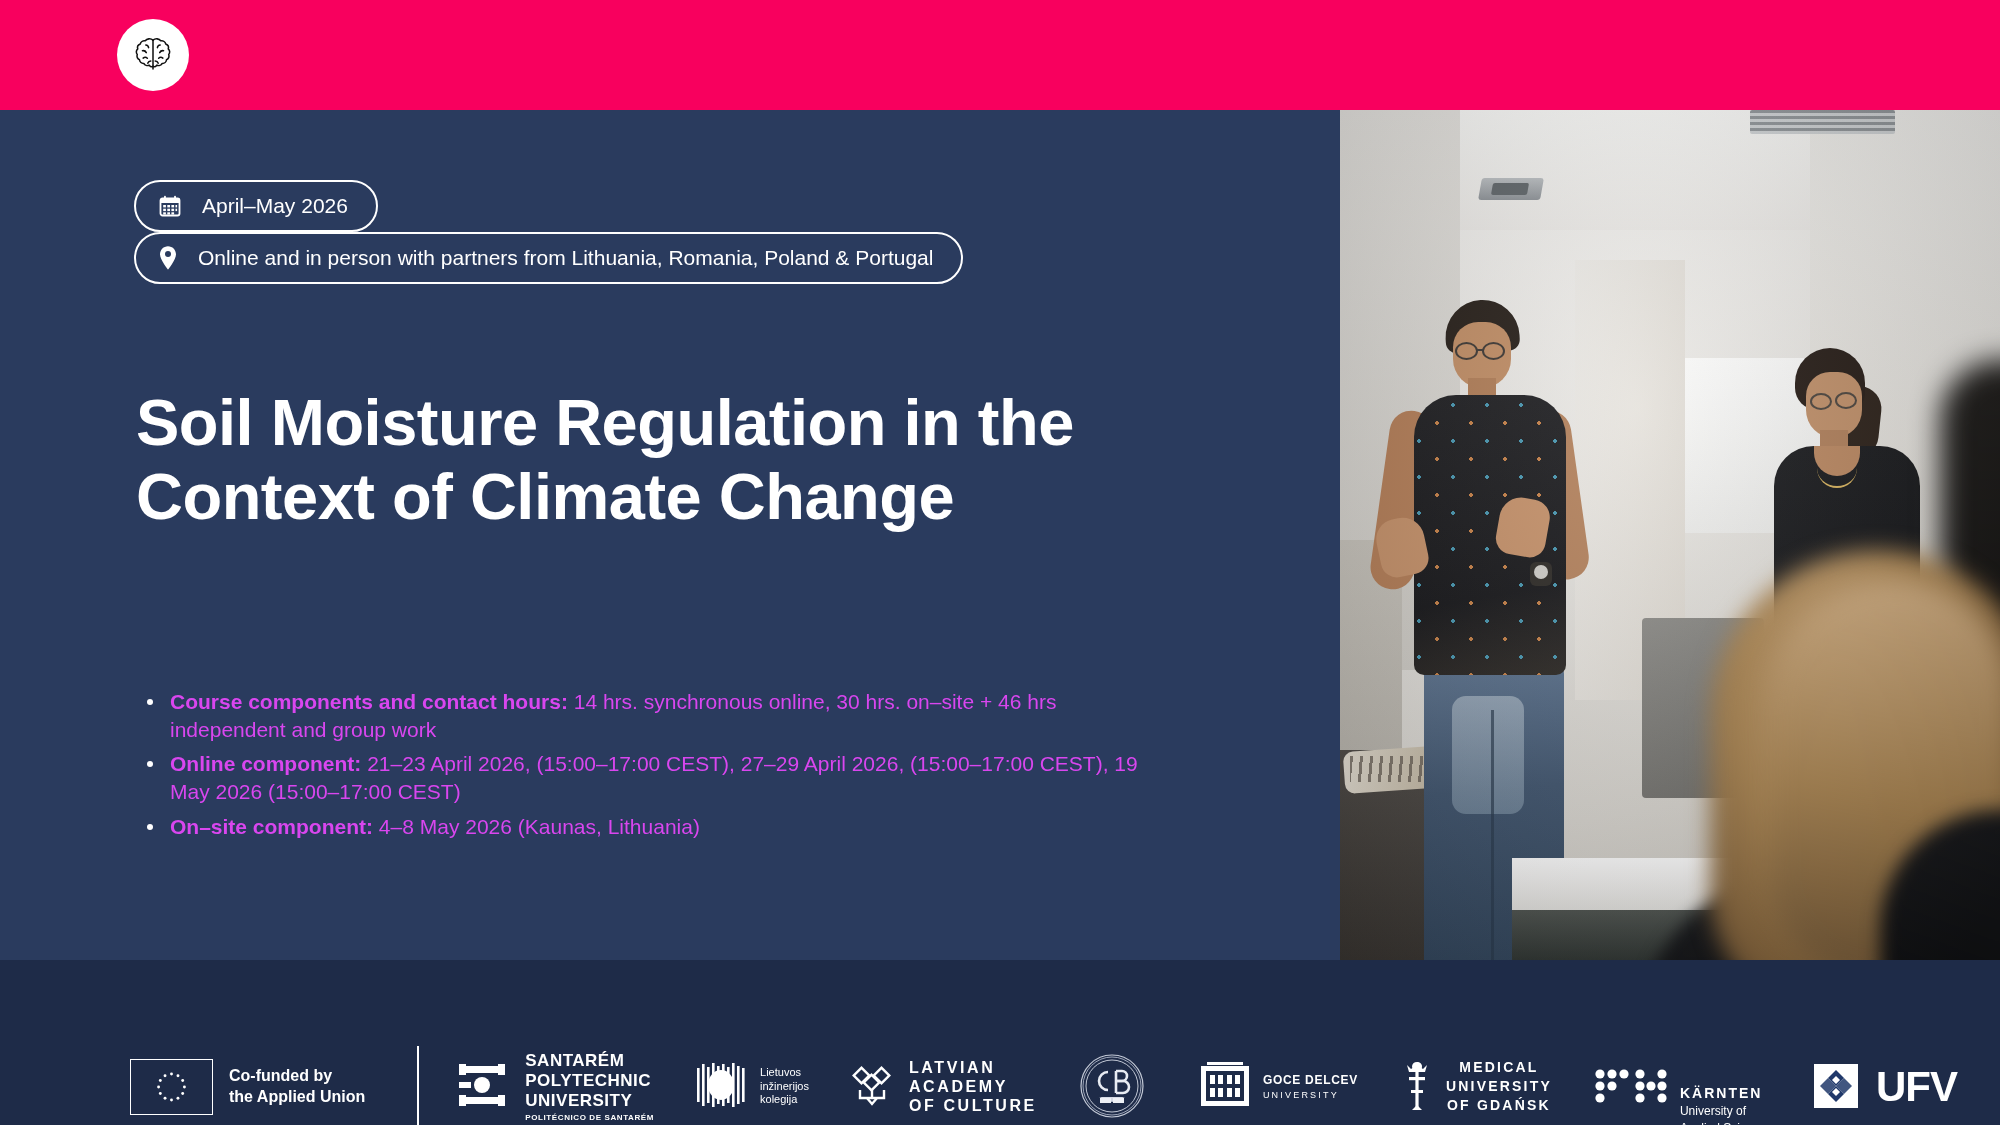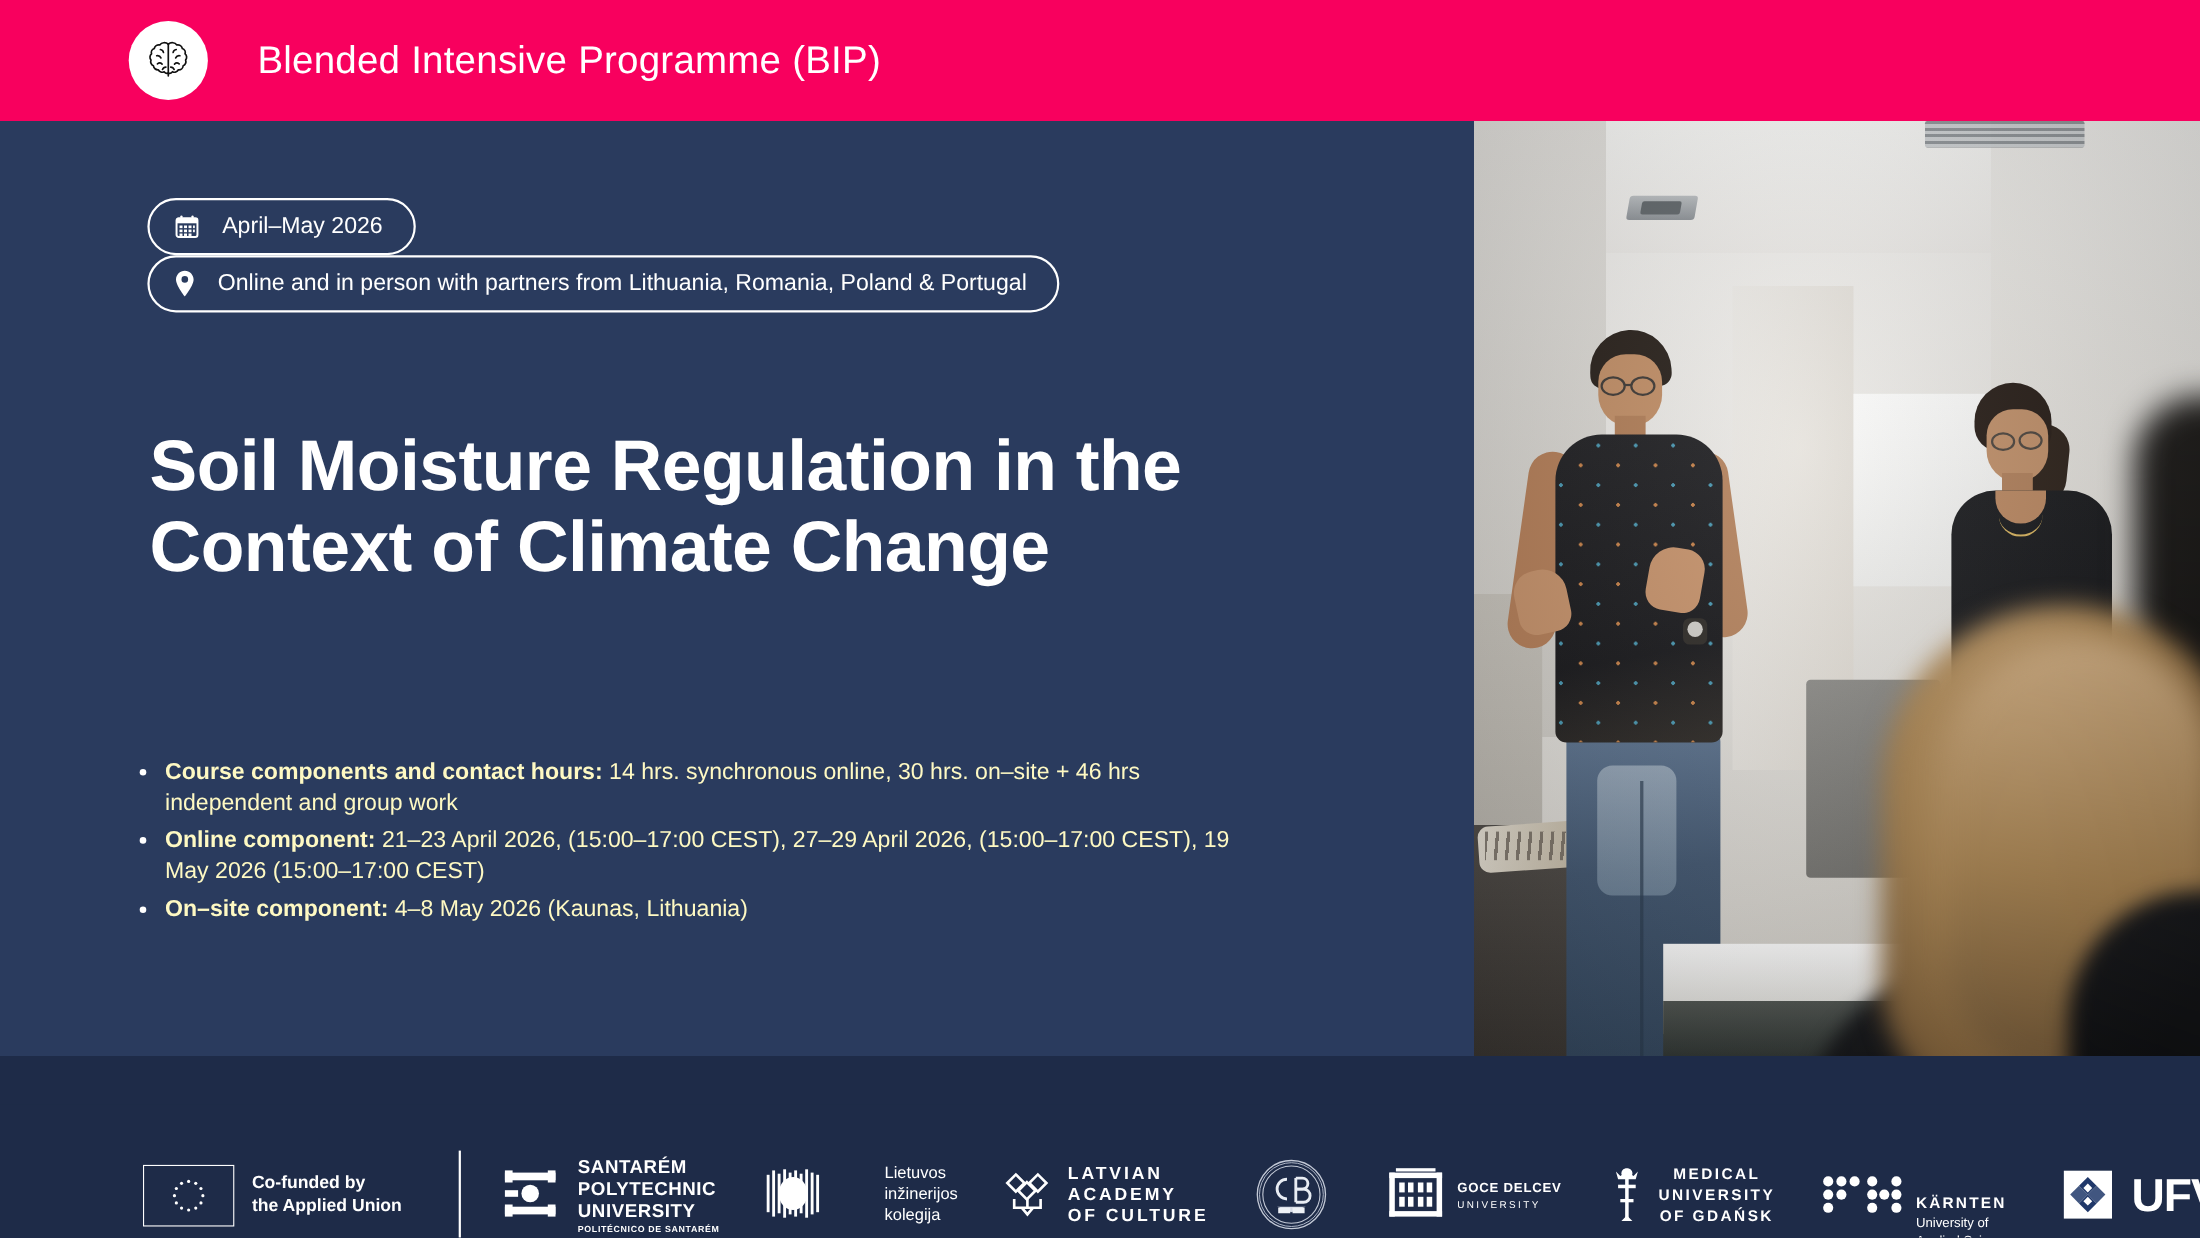--- a/index.html
+++ b/index.html
@@ -207,22 +207,22 @@
     color: #ffffff;
     font-size: 65px;
     font-weight: 700;
     line-height: 1.14;
     letter-spacing: -0.5px;
     z-index: 6;
   }
 
   
   .bullets {
-    position: absolute; left: 122px; top: 688px; width: 1000px;
-    color: #fef9c3; font-size: 21px; line-height: 1.32; z-index: 6;
+    position: absolute; left: 142px; top: 688px; width: 1000px;
+    color: #d946ef; font-size: 21px; line-height: 1.32; z-index: 6;
   }
   .bullet { position: relative; padding-left: 28px; margin-bottom: 7px; }
   .bullet::before {
     content: ""; position: absolute; left: 5px; top: 11px;
     width: 6px; height: 6px; background: #ffffff; border-radius: 50%;
   }
   .bullet b { font-weight: 700; }
 
   
   .footer {
@@ -248,21 +248,21 @@
   .divider { width: 2px; height: 82px; background: #ffffff; margin: 0 36px 0 52px; }
 
   .logo-group { display: flex; align-items: center; }
   .logo-item { display: flex; align-items: center; margin-right: 42px; }
   .logo-item:last-child { margin-right: 0; }
   .mark { flex: none; margin-right: 12px; display: flex; align-items: center; }
   .ltxt { color: #ffffff; line-height: 1.18; white-space: nowrap; }
 
   .santarem-t1 { font-size: 17px; font-weight: 700; letter-spacing: .5px; }
   .santarem-sub { font-size: 8px; font-weight: 700; letter-spacing: .6px; margin-top: 2px; }
-  .liek-t { font-size: 15px; font-weight: 400; line-height: 1.25; margin-left: 44px; }
+  .liek-t { font-size: 11px; font-weight: 400; line-height: 1.25; }
   .lak-t { font-size: 16px; font-weight: 700; letter-spacing: 2.6px; line-height: 1.2; }
   .goce-t1 { font-size: 12px; font-weight: 700; letter-spacing: .7px; }
   .goce-t2 { font-size: 9px; font-weight: 400; letter-spacing: 2.2px; margin-top: 3px; }
   .mug-t { font-size: 14px; font-weight: 700; letter-spacing: 2.2px; line-height: 1.35; text-align: center; }
   .kar-t1 { font-size: 14px; font-weight: 700; letter-spacing: 2px; margin-top: 48px; }
   .kar-t2 { font-size: 12px; font-weight: 400; line-height: 1.25; margin-top: 2px; }
   .ufv-big { font-size: 42px; font-weight: 700; letter-spacing: -1px; margin-left: 6px; }
 </style>
 </head>
 <body>
@@ -274,21 +274,20 @@
       <svg width="46" height="46" viewBox="0 0 48 48" aria-hidden="true">
         <g fill="none" stroke="#111111" stroke-width="1.6" stroke-linecap="round" stroke-linejoin="round">
           <path d="M24 8.5c-2.6-2.2-6.4-1.6-8.1.7-2.6-.4-4.8 1.2-5.2 3.4-2.2.8-3.3 3-2.6 5.1-1.8 1.5-2 4.1-.5 5.8-.9 2.2.2 4.7 2.3 5.5.2 2.3 2.2 4 4.5 3.8 1.1 2 3.6 2.8 5.6 1.8 1.2 1.5 3 1.9 4 1.2"></path>
           <path d="M24 8.5c2.6-2.2 6.4-1.6 8.1.7 2.6-.4 4.8 1.2 5.2 3.4 2.2.8 3.3 3 2.6 5.1 1.8 1.5 2 4.1.5 5.8.9 2.2-.2 4.7-2.3 5.5-.2 2.3-2.2 4-4.5 3.8-1.1 2-3.6 2.8-5.6 1.8-1.2 1.5-3 1.9-4 1.2"></path>
           <path d="M24 8.5v30"></path>
           <path d="M16.5 13.6c1.6.2 2.7 1.3 2.9 2.8M13 19.5c1.7-.3 3.3.5 4 2M13.7 27.2c1.3-1 3.2-1 4.4.2M18.5 32.5c.5-1.4 1.8-2.3 3.2-2.3"></path>
           <path d="M31.5 13.6c-1.6.2-2.7 1.3-2.9 2.8M35 19.5c-1.7-.3-3.3.5-4 2M34.3 27.2c-1.3-1-3.2-1-4.4.2M29.5 32.5c-.5-1.4-1.8-2.3-3.2-2.3"></path>
         </g>
       </svg>
     </div>
-    <div class="header-title">Blended Intensive Programme (BIP)</div>
   </div>
 
   <div class="photo">
     <div class="ph ph-wall-main"></div>
     <div class="ph ph-ceiling"></div>
     <div class="ph ph-wall-left"></div>
     <div class="ph ph-wall-right"></div>
     <div class="ph ph-col"></div>
     <div class="ph ph-board"></div>
     <div class="ph ph-wall-left2"></div>

